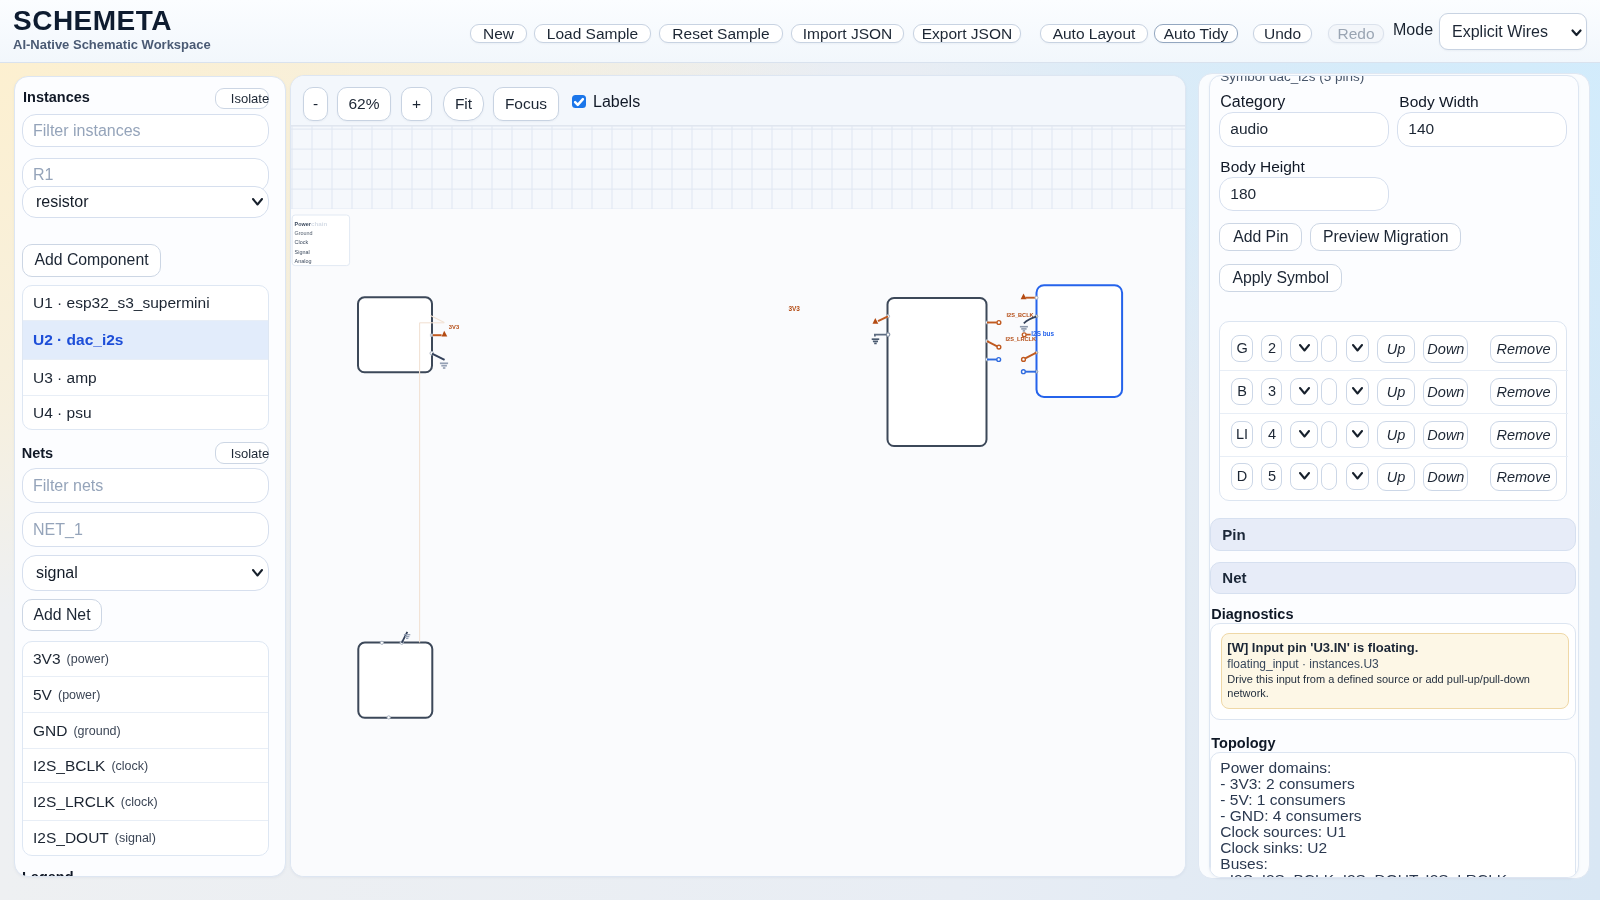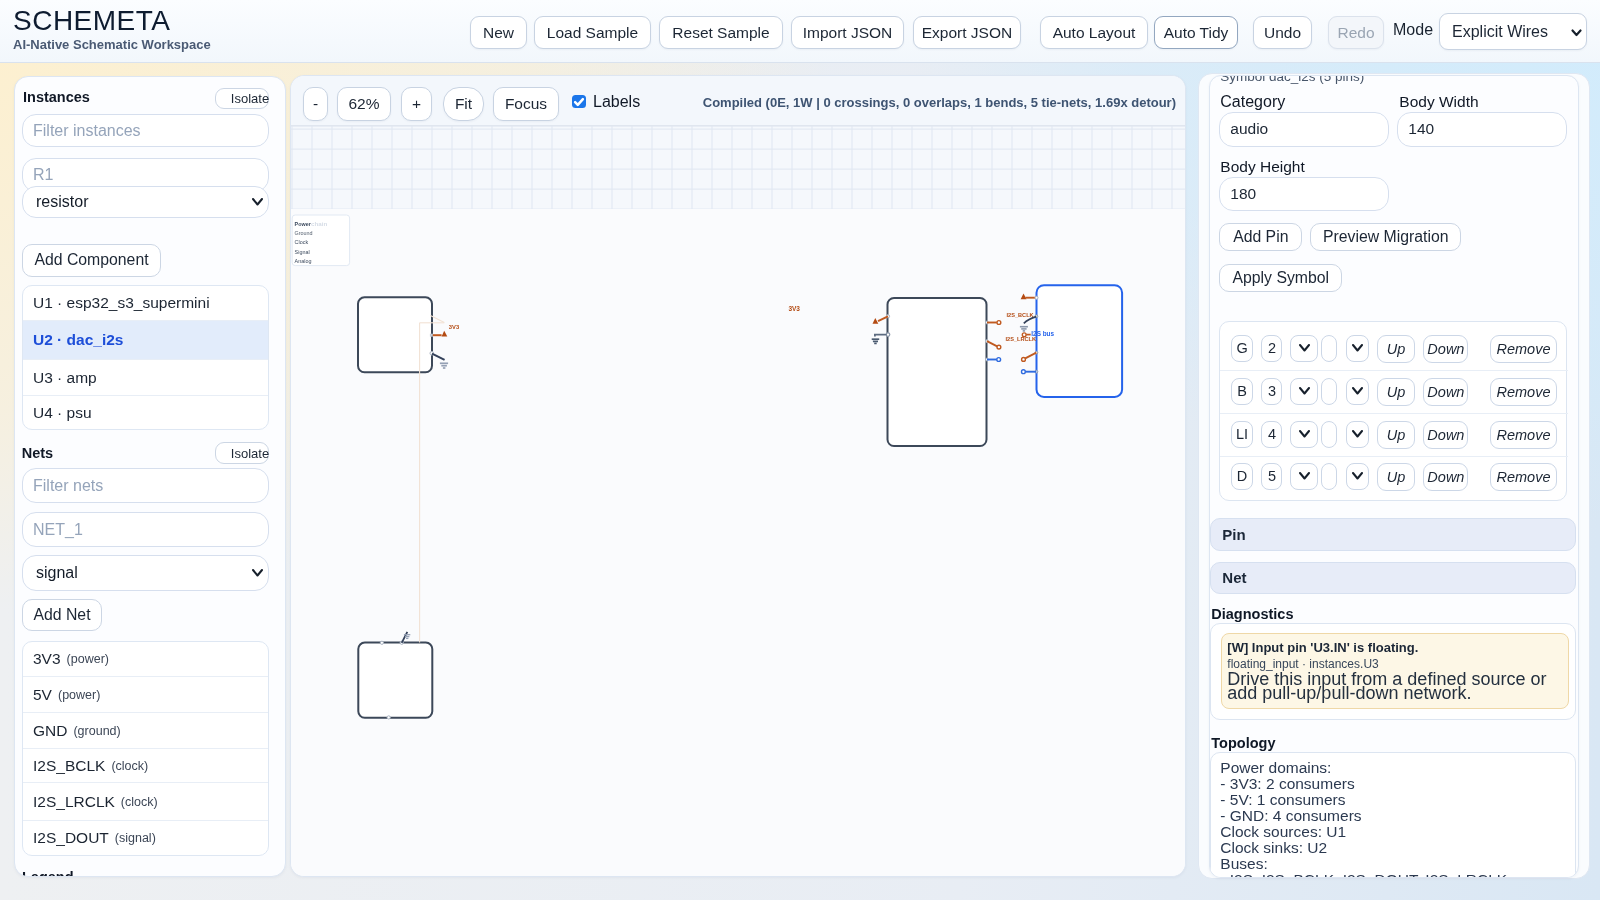--- a/index.html
+++ b/index.html
@@ -2,26 +2,26 @@
 <html><head>
 <meta charset="utf-8">
 <style>
 * { margin:0; padding:0; box-sizing:border-box; }
 html,body { width:1600px; height:900px; overflow:hidden; }
 body { font-family:"Liberation Sans", sans-serif; background:#e9eef6; }
 #app { position:absolute; width:1600px; height:900px; overflow:hidden;
   background:radial-gradient(1150px 760px at -30px 40px, #fdf0cf 0%, rgba(253,240,207,0.55) 48%, rgba(253,240,207,0) 75%),radial-gradient(900px 620px at 1630px 30px, #d2ecfc 0%, rgba(210,236,252,0.5) 55%, rgba(210,236,252,0) 80%),linear-gradient(to right, #eef0f2 0%, #e8edf4 60%, #d9e7f4 100%); }
 #header { position:absolute; left:0; top:0; width:1600px; height:63px;
   background:linear-gradient(180deg,#fbfdff 0%,#f2f7fc 100%); border-bottom:1px solid #d9e2ee; }
-#title { position:absolute; left:13px; top:5px; font-size:28px; font-weight:400; letter-spacing:0.5px; color:#0e1c30; }
+#title { position:absolute; left:13px; top:5px; font-size:28px; font-weight:700; letter-spacing:0.5px; color:#0e1c30; }
 #subtitle { position:absolute; left:13px; top:37px; font-size:13px; font-weight:700; color:#4a5a74; }
 .btn { position:absolute; display:flex; align-items:center; justify-content:center;
   background:#fff; border:1px solid #c8d3e2; border-radius:9px; font-size:15.5px; color:#1c2634;
   box-shadow:0 1px 2px rgba(30,50,90,.05); white-space:nowrap; }
-.hbtn { top:16px; height:33px; }
+.hbtn { top:24px; height:19px; }
 #modeLabel { position:absolute; left:1393px; top:21px; font-size:16px; font-weight:400; color:#18222f; }
 .panel { position:absolute; background:#fcfdff; border:1px solid #dde6f2; border-radius:14px; overflow:hidden;
   box-shadow:0 1px 3px rgba(40,60,100,.05); }
 #left { left:14px; top:76px; width:272px; height:801px; }
 #canvasP { left:290px; top:75px; width:896px; height:802px; background:#fbfcfe; }
 #rightOuter { position:absolute; left:1198.3px; top:73px; width:391.5px; height:806px; background:#fafcfe; border:1px solid #dfe7f2; border-radius:14px; }
 #right { left:1209.3px; top:74.5px; width:369.4px; height:803px; border-radius:12px; }
 .sechead { position:absolute; font-size:14.5px; font-weight:700; color:#101826; }
 .sbtn { position:absolute; display:flex; align-items:center; justify-content:center;
   background:#fff; border:1px solid #ccd6e4; border-radius:9px; font-size:13px; color:#1c2634;padding-left:16px; }
@@ -113,21 +113,20 @@
     <div class="btn" style="left:46px;top:11px;width:54px;height:34px;border-radius:10px;">62%</div>
     <div class="btn" style="left:110px;top:11px;width:31px;height:34px;border-radius:10px;">+</div>
     <div class="btn" style="left:152px;top:11px;width:41px;height:34px;border-radius:16px;">Fit</div>
     <div class="btn" style="left:202px;top:11px;width:66px;height:34px;border-radius:10px;">Focus</div>
     <div style="position:absolute;left:280.6px;top:18.7px;width:14px;height:13.6px;background:#1b76ea;border-radius:3.5px;">
       <svg width="14" height="14" style="position:absolute;left:0;top:0;">
           <path d="M3.1 7.1 L5.8 9.9 L10.9 4.1" stroke="#fff" stroke-width="2.5" fill="none" stroke-linecap="round" stroke-linejoin="round"></path>
         </svg>
     </div>
     <div style="position:absolute;left:302px;top:17px;font-size:16px;color:#101826;">Labels</div>
-    <div style="position:absolute;right:9px;top:18.5px;font-size:13px;font-weight:700;color:#3e5472;">Compiled (0E, 1W | 0 crossings, 0 overlaps, 1 bends, 5 tie-nets, 1.69x detour)</div>
     <div id="gridband" style="position:absolute;left:0;top:50px;width:896px;height:83px;background-color:#f5f8fc;background-image:
       repeating-linear-gradient(90deg,#dfe6f1 0,#dfe6f1 1px,transparent 1px,transparent 20px),
       repeating-linear-gradient(180deg,#dfe6f1 0,#dfe6f1 1px,transparent 1px,transparent 20px);background-position:0.5px 2.6px;"></div>
     <div id="sheet" style="position:absolute;left:0;top:133px;width:896px;height:669px;background:#fafbfd;"></div>
     <svg id="schem" width="896" height="802" viewBox="290 75 896 802" style="position:absolute;left:0;top:0;">
 
       <rect x="291.2" y="214" width="57.4" height="50.6" rx="3" fill="#ffffff" stroke="#e2e9f3" stroke-width="1"></rect>
       <text x="310" y="225.3" font-size="6.2" fill="#d5dce6" font-weight="700">chain</text>
       <text x="293.6" y="224.9" font-size="5.4" fill="#3c4a5e" font-weight="700">Power</text>
       <text x="293.6" y="234.1" font-size="5.4" fill="#55606f">Ground</text>
@@ -306,21 +305,21 @@
           <div class="pi pbtn" style="left:269.7px;width:67px;">Remove</div>
         </div>
     </div>
     <div class="bar" style="top:442px;height:33px;">Pin</div>
     <div class="bar" style="top:486px;height:32px;">Net</div>
     <div class="h3" style="top:530px;">Diagnostics</div>
     <div class="pbox" style="top:547.5px;height:97px;">
       <div style="position:absolute;left:10px;top:9px;width:348px;height:76px;background:#fdf7e6;border:1px solid #efd8a7;border-radius:8px;"></div>
       <div style="position:absolute;left:16px;top:16px;font-size:13px;font-weight:700;color:#1b2636;">[W] Input pin 'U3.IN' is floating.</div>
       <div style="position:absolute;left:16px;top:33px;font-size:12px;color:#37465a;">floating_input · instances.U3</div>
-      <div style="position:absolute;left:16px;top:47.5px;width:330px;font-size:18px;line-height:14.7px;color:#24303f;">Drive this input from a defined source or add pull-up/pull-down network.</div>
+      <div style="position:absolute;left:16px;top:47.5px;width:330px;font-size:11px;line-height:14.7px;color:#24303f;">Drive this input from a defined source or add pull-up/pull-down network.</div>
     </div>
     <div class="h3" style="top:659.5px;">Topology</div>
     <div class="pbox" style="top:676px;height:132px;">
       <div style="position:absolute;left:9px;top:7px;font-size:15.5px;line-height:16.05px;color:#2b3950;white-space:pre;">Power domains:
 - 3V3: 2 consumers
 - 5V: 1 consumers
 - GND: 4 consumers
 Clock sources: U1
 Clock sinks: U2
 Buses:

